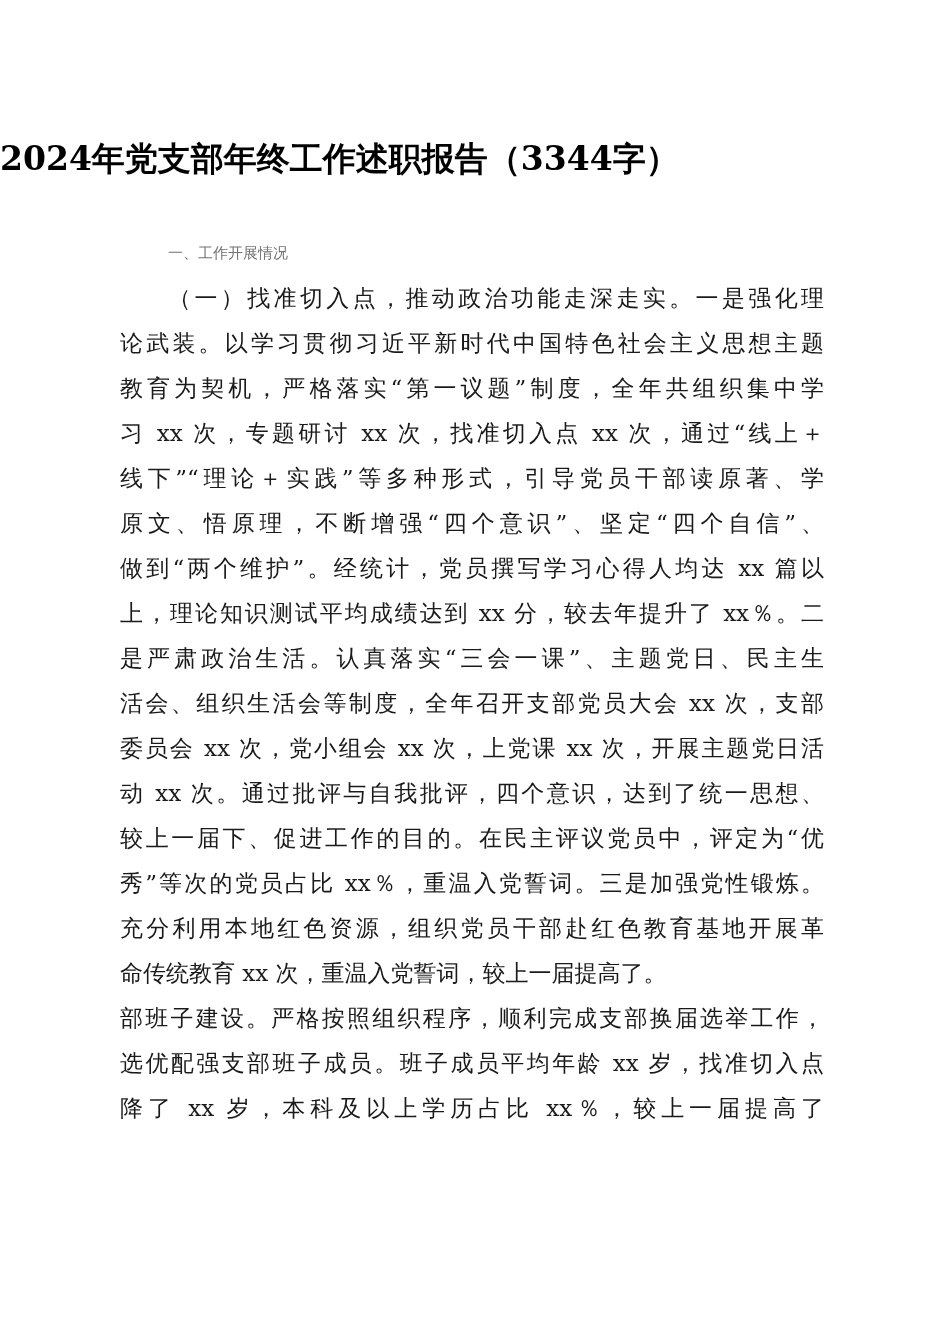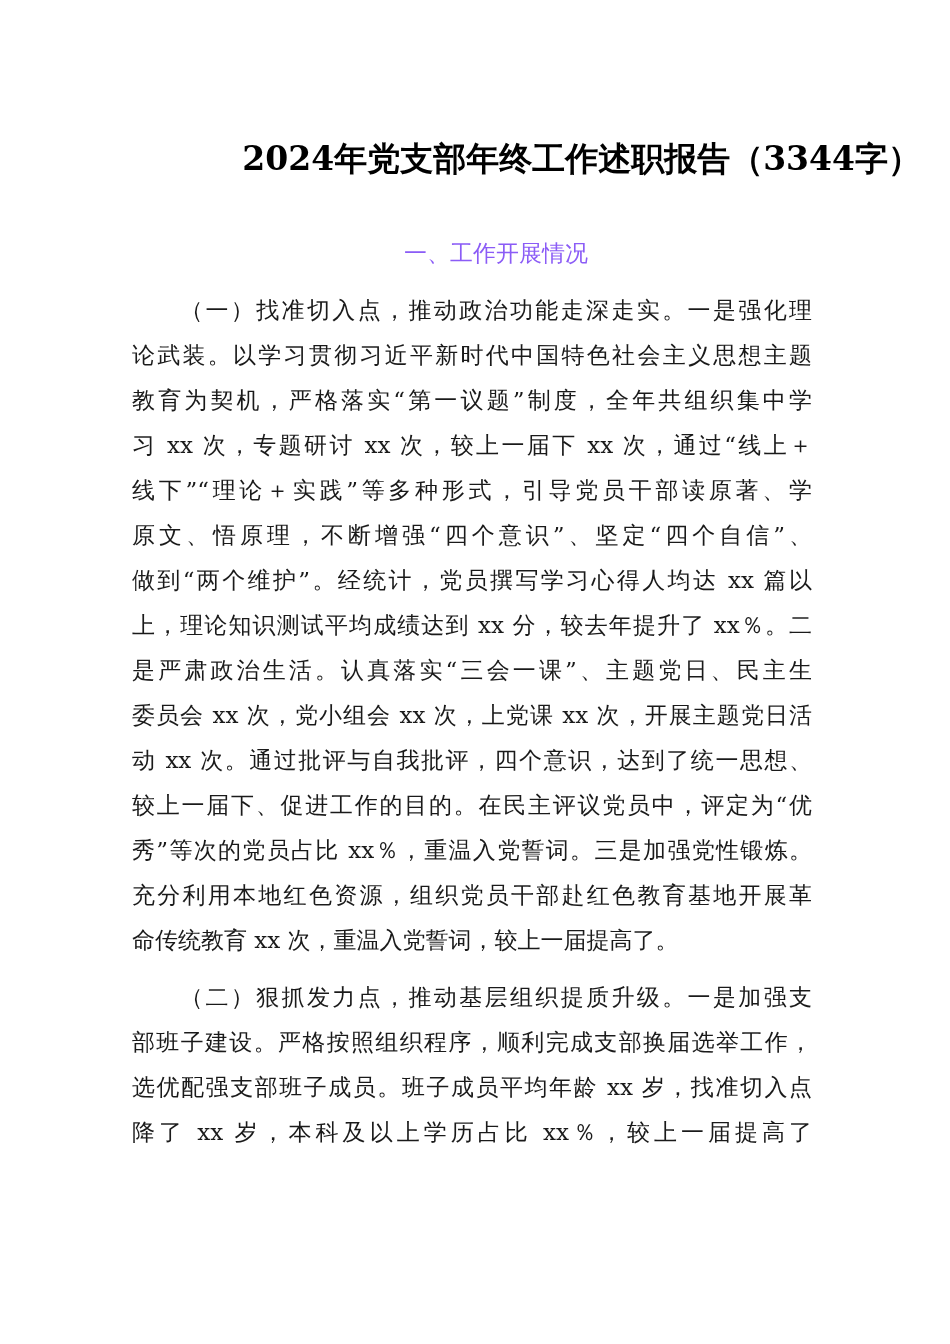--- a/index.html
+++ b/index.html
@@ -19,49 +19,48 @@
     left: 0; top: 0;
     width: 950px;
     height: 1344px;
     background: #ffffff;
   }
   .title {
     position: absolute;
     left: 0;
     top: 137px;
     width: 921px;
-    text-align: right;
+    text-align: left;
     font-family: "DejaVu Serif", "Liberation Serif", serif;
     font-weight: bold;
     font-size: 33px;
     line-height: 44px;
     letter-spacing: 0px;
     color: #000000;
   }
   .body {
     position: absolute;
     left: 120px;
     top: 231px;
     width: 704px;
   }
   .heading {
     font-family: "DejaVu Sans", "Liberation Sans", sans-serif;
-    font-size: 23px;
+    font-size: 15px;
     line-height: 45px;
     height: 45px;
     padding-left: 48px;
-    color: #8b5cf6;
+    color: #737373;
     white-space: nowrap;
-    text-align: center;
   }
   .para {
     font-family: "DejaVu Serif", "Liberation Serif", serif;
     font-size: 23px;
     color: #1a1a1a;
-    margin: 12px;
+    margin: 0;
   }
   .line {
     display: block;
     height: 45px;
     line-height: 45px;
     white-space: nowrap;
     text-align: justify;
     text-align-last: justify;
   }
   .line.indent {
@@ -79,35 +78,35 @@
   <div class="title">2024年党支部年终工作述职报告（3344字）</div>
 
   <div class="body">
 
     <div class="heading">一、工作开展情况</div>
 
     <div class="para">
       <span class="line indent">（一）找准切入点，推动政治功能走深走实。一是强化理</span>
       <span class="line">论武装。以学习贯彻习近平新时代中国特色社会主义思想主题</span>
       <span class="line">教育为契机，严格落实“第一议题”制度，全年共组织集中学</span>
-      <span class="line">习 xx 次，专题研讨 xx 次，较上一届下 xx 次，通过“线上＋</span>
+      <span class="line">习 xx 次，专题研讨 xx 次，找准切入点 xx 次，通过“线上＋</span>
       <span class="line">线下”“理论＋实践”等多种形式，引导党员干部读原著、学</span>
       <span class="line">原文、悟原理，不断增强“四个意识”、坚定“四个自信”、</span>
       <span class="line">做到“两个维护”。经统计，党员撰写学习心得人均达 xx 篇以</span>
       <span class="line">上，理论知识测试平均成绩达到 xx 分，较去年提升了 xx％。二</span>
       <span class="line">是严肃政治生活。认真落实“三会一课”、主题党日、民主生</span>
+      <span class="line">活会、组织生活会等制度，全年召开支部党员大会 xx 次，支部</span>
       <span class="line">委员会 xx 次，党小组会 xx 次，上党课 xx 次，开展主题党日活</span>
       <span class="line">动 xx 次。通过批评与自我批评，四个意识，达到了统一思想、</span>
       <span class="line">较上一届下、促进工作的目的。在民主评议党员中，评定为“优</span>
       <span class="line">秀”等次的党员占比 xx％，重温入党誓词。三是加强党性锻炼。</span>
       <span class="line">充分利用本地红色资源，组织党员干部赴红色教育基地开展革</span>
       <span class="line last">命传统教育 xx 次，重温入党誓词，较上一届提高了。</span>
     </div>
 
     <div class="para">
-      <span class="line indent">（二）狠抓发力点，推动基层组织提质升级。一是加强支</span>
       <span class="line">部班子建设。严格按照组织程序，顺利完成支部换届选举工作，</span>
       <span class="line">选优配强支部班子成员。班子成员平均年龄 xx 岁，找准切入点</span>
       <span class="line">降了 xx 岁，本科及以上学历占比 xx％，较上一届提高了</span>
     </div>
 
   </div>
 </div>
 
 </body></html>

